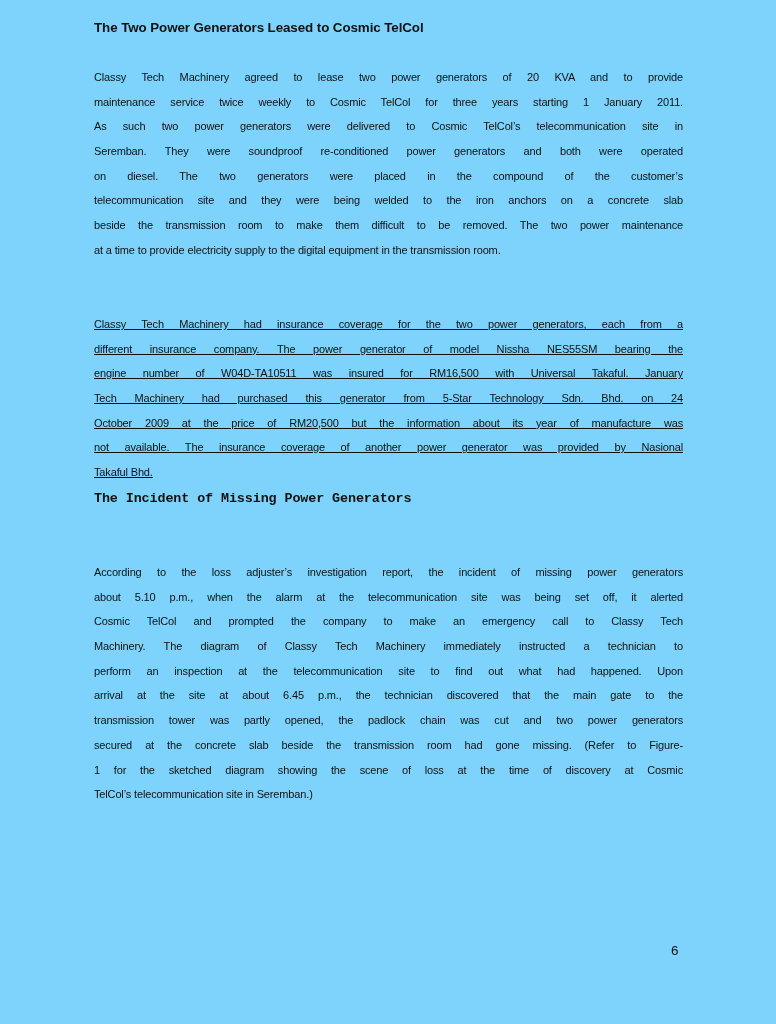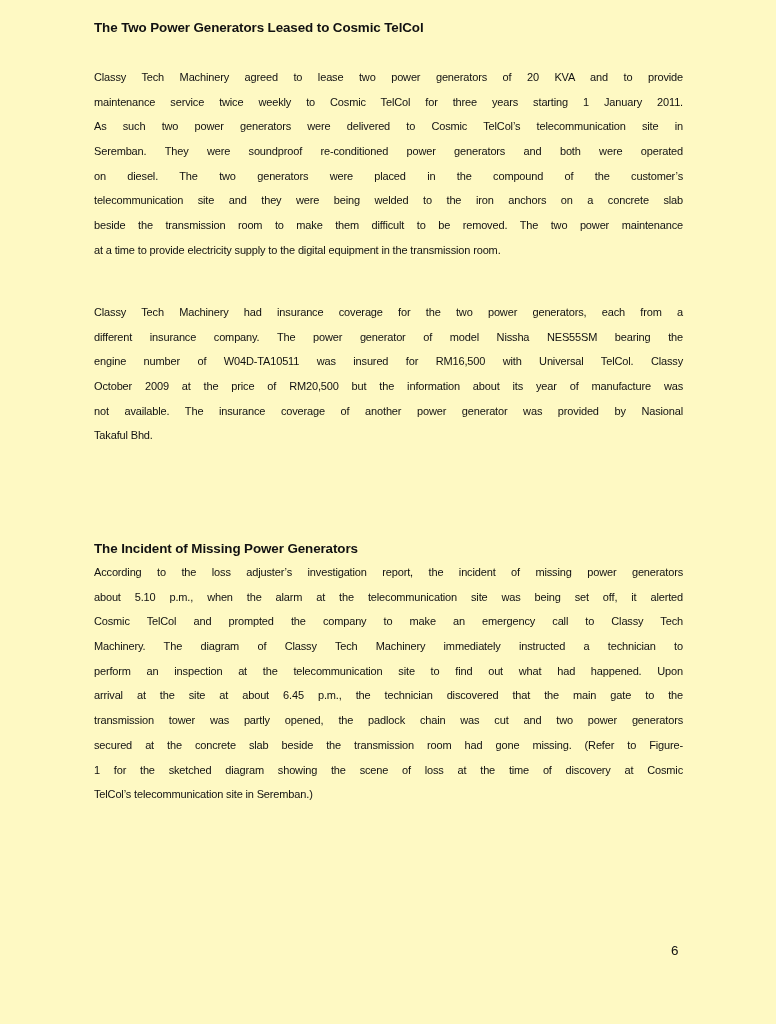--- a/index.html
+++ b/index.html
@@ -14,21 +14,21 @@
       overflow: hidden;
       font-family: "Liberation Sans", sans-serif;
       color: #111111;
     }
     .page {
       position: absolute;
       left: 0;
       top: 0;
       width: 776px;
       height: 1024px;
-      background: #fef9c3;
+      background: #7dd3fc;
     }
     .heading {
       position: absolute;
       left: 94px;
       font-size: 13.4px;
       font-weight: bold;
       letter-spacing: -0.1px;
       white-space: nowrap;
       line-height: 16px;
     }
@@ -70,30 +70,31 @@
     <span class="line">Classy Tech Machinery agreed to lease two power generators of 20 KVA and to provide</span>
     <span class="line">maintenance service twice weekly to Cosmic TelCol for three years starting 1 January 2011.</span>
     <span class="line">As such two power generators were delivered to Cosmic TelCol’s telecommunication site in</span>
     <span class="line">Seremban. They were soundproof re-conditioned power generators and both were operated</span>
     <span class="line">on diesel. The two generators were placed in the compound of the customer’s</span>
     <span class="line">telecommunication site and they were being welded to the iron anchors on a concrete slab</span>
     <span class="line">beside the transmission room to make them difficult to be removed. The two power maintenance</span>
     <span class="line last">at a time to provide electricity supply to the digital equipment in the transmission room.</span>
   </div>
 
-  <div class="para" style="top:300px;">
+  <div class="para" style="top:312px;text-decoration:underline;">
     <span class="line">Classy Tech Machinery had insurance coverage for the two power generators, each from a</span>
     <span class="line">different insurance company. The power generator of model Nissha NES55SM bearing the</span>
-    <span class="line">engine number of W04D-TA10511 was insured for RM16,500 with Universal TelCol. Classy</span>
+    <span class="line">engine number of W04D-TA10511 was insured for RM16,500 with Universal Takaful. January</span>
+    <span class="line">Tech Machinery had purchased this generator from 5-Star Technology Sdn. Bhd. on 24</span>
     <span class="line">October 2009 at the price of RM20,500 but the information about its year of manufacture was</span>
     <span class="line">not available. The insurance coverage of another power generator was provided by Nasional</span>
     <span class="line last">Takaful Bhd.</span>
   </div>
 
-  <div class="heading" style="top:541px;">The Incident of Missing Power Generators</div>
+  <div class="heading" style="top:491px;font-family:Liberation Mono, monospace;">The Incident of Missing Power Generators</div>
 
   <div class="para" style="top:560px;">
     <span class="line">According to the loss adjuster’s investigation report, the incident of missing power generators</span>
     <span class="line">about 5.10 p.m., when the alarm at the telecommunication site was being set off, it alerted</span>
     <span class="line">Cosmic TelCol and prompted the company to make an emergency call to Classy Tech</span>
     <span class="line">Machinery. The diagram of Classy Tech Machinery immediately instructed a technician to</span>
     <span class="line">perform an inspection at the telecommunication site to find out what had happened. Upon</span>
     <span class="line">arrival at the site at about 6.45 p.m., the technician discovered that the main gate to the</span>
     <span class="line">transmission tower was partly opened, the padlock chain was cut and two power generators</span>
     <span class="line">secured at the concrete slab beside the transmission room had gone missing. (Refer to Figure-</span>

